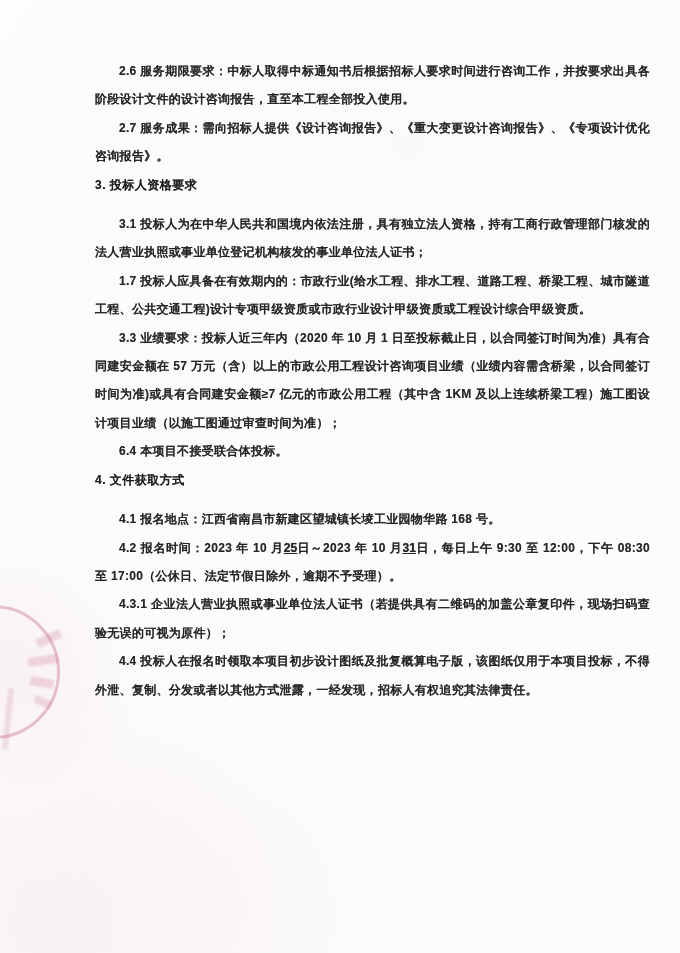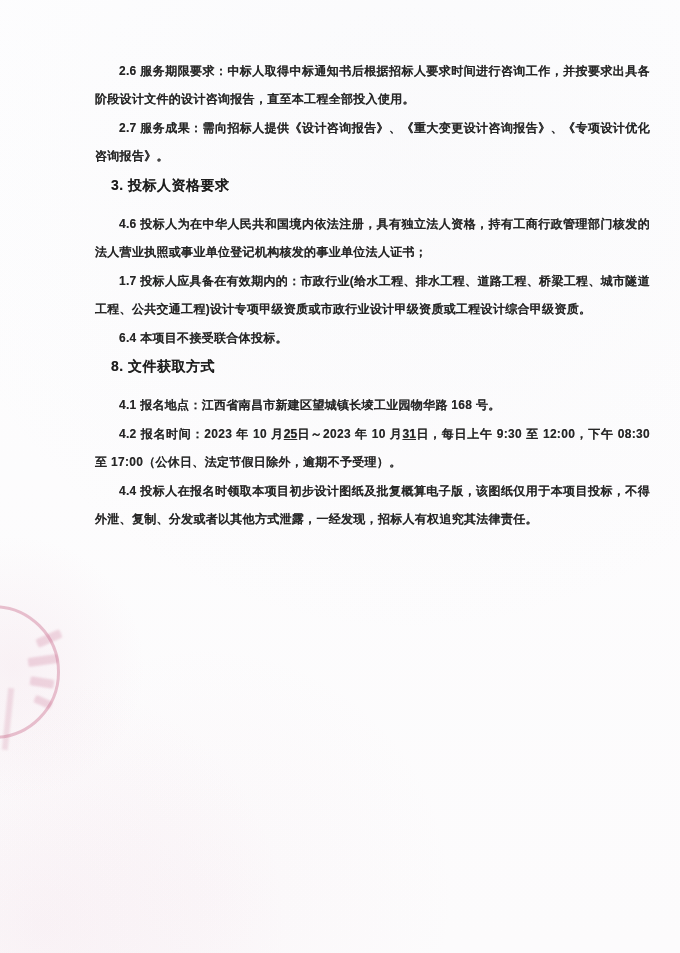--- a/index.html
+++ b/index.html
@@ -63,22 +63,22 @@
     text-indent: 2em;
     text-align: justify;
     font-size: 12px;
     line-height: 28.4px;
     letter-spacing: 0.3px;
     font-weight: 600;
     color: #262626;
     text-shadow: 0 0 0.5px rgba(45,45,45,0.55);
   }
   .content h2 {
-    margin: 0 0 11px 16px;
-    font-size: 14px;
+    margin: 0 0 11px 0;
+    font-size: 12px;
     line-height: 28.4px;
     font-weight: 700;
     color: #1d1d1d;
     letter-spacing: 0.5px;
     text-shadow: 0 0 0.5px rgba(30,30,30,0.6);
   }
   .bnum {
     font-weight: 800;
     letter-spacing: 0;
     text-shadow: 0 0 0.8px rgba(20,20,20,0.8);
@@ -96,23 +96,25 @@
   <div class="stamp-mark m3"></div>
   <div class="stamp-mark m4"></div>
   <div class="stamp-streak"></div>
 
   <div class="content">
 
     <p>2.6 服务期限要求：中标人取得中标通知书后根据招标人要求时间进行咨询工作，并按要求出具各阶段设计文件的设计咨询报告，直至本工程全部投入使用。</p>
     <p>2.7 服务成果：需向招标人提供《设计咨询报告》、《重大变更设计咨询报告》、《专项设计优化咨询报告》。</p>
 
     <h2>3. 投标人资格要求</h2>
-    <p>4.6 投标人为在中华人民共和国境内依法注册，具有独立法人资格，持有工商行政管理部门核发的法人营业执照或事业单位登记机构核发的事业单位法人证书；</p>
+    <p>3.1 投标人为在中华人民共和国境内依法注册，具有独立法人资格，持有工商行政管理部门核发的法人营业执照或事业单位登记机构核发的事业单位法人证书；</p>
     <p>1.7 投标人应具备在有效期内的：市政行业(给水工程、排水工程、道路工程、桥梁工程、城市隧道工程、公共交通工程)设计专项甲级资质或市政行业设计甲级资质或工程设计综合甲级资质。</p>
+    <p>3.3 业绩要求：投标人近三年内（2020 年 10 月 1 日至投标截止日，以合同签订时间为准）具有合同建安金额在 57 万元（含）以上的市政公用工程设计咨询项目业绩（业绩内容需含桥梁，以合同签订时间为准)或具有合同建安金额≥7 亿元的市政公用工程（其中含 1KM 及以上连续桥梁工程）施工图设计项目业绩（以施工图通过审查时间为准）；</p>
     <p>6.4 本项目不接受联合体投标。</p>
 
-    <h2>8. 文件获取方式</h2>
+    <h2>4. 文件获取方式</h2>
     <p>4.1 报名地点：江西省南昌市新建区望城镇长堎工业园物华路 168 号。</p>
     <p><span>4.2 报名时间：2023 年 10 月</span><span class="bnum">25</span><span>日～2023 年 10 月</span><span class="bnum">31</span><span>日，每日上午 9:30 至 12:00，下午 08:30 至 17:00（公休日、法定节假日除外，逾期不予受理）。</span></p>
+    <p>4.3.1 企业法人营业执照或事业单位法人证书（若提供具有二维码的加盖公章复印件，现场扫码查验无误的可视为原件）；</p>
     <p>4.4 投标人在报名时领取本项目初步设计图纸及批复概算电子版，该图纸仅用于本项目投标，不得外泄、复制、分发或者以其他方式泄露，一经发现，招标人有权追究其法律责任。</p>
 
   </div>
 </div>
 
 </body></html>

